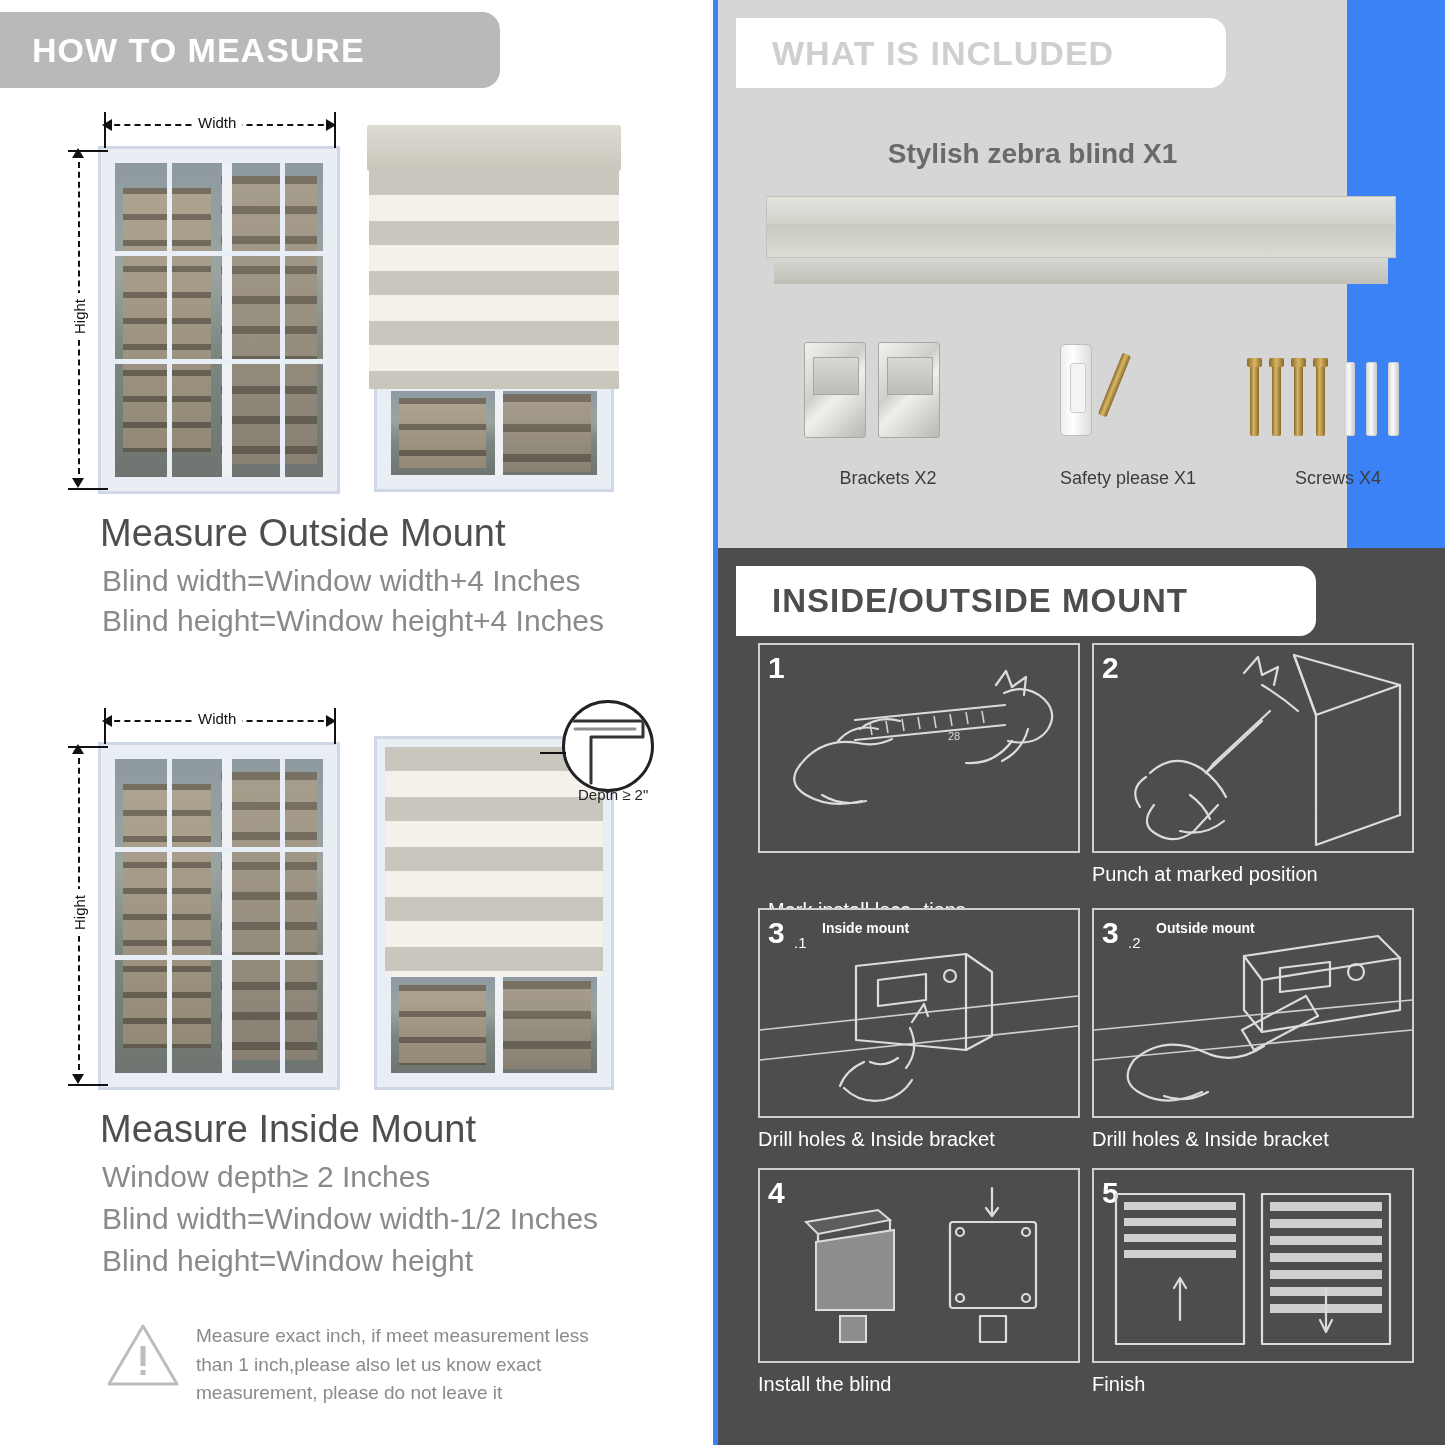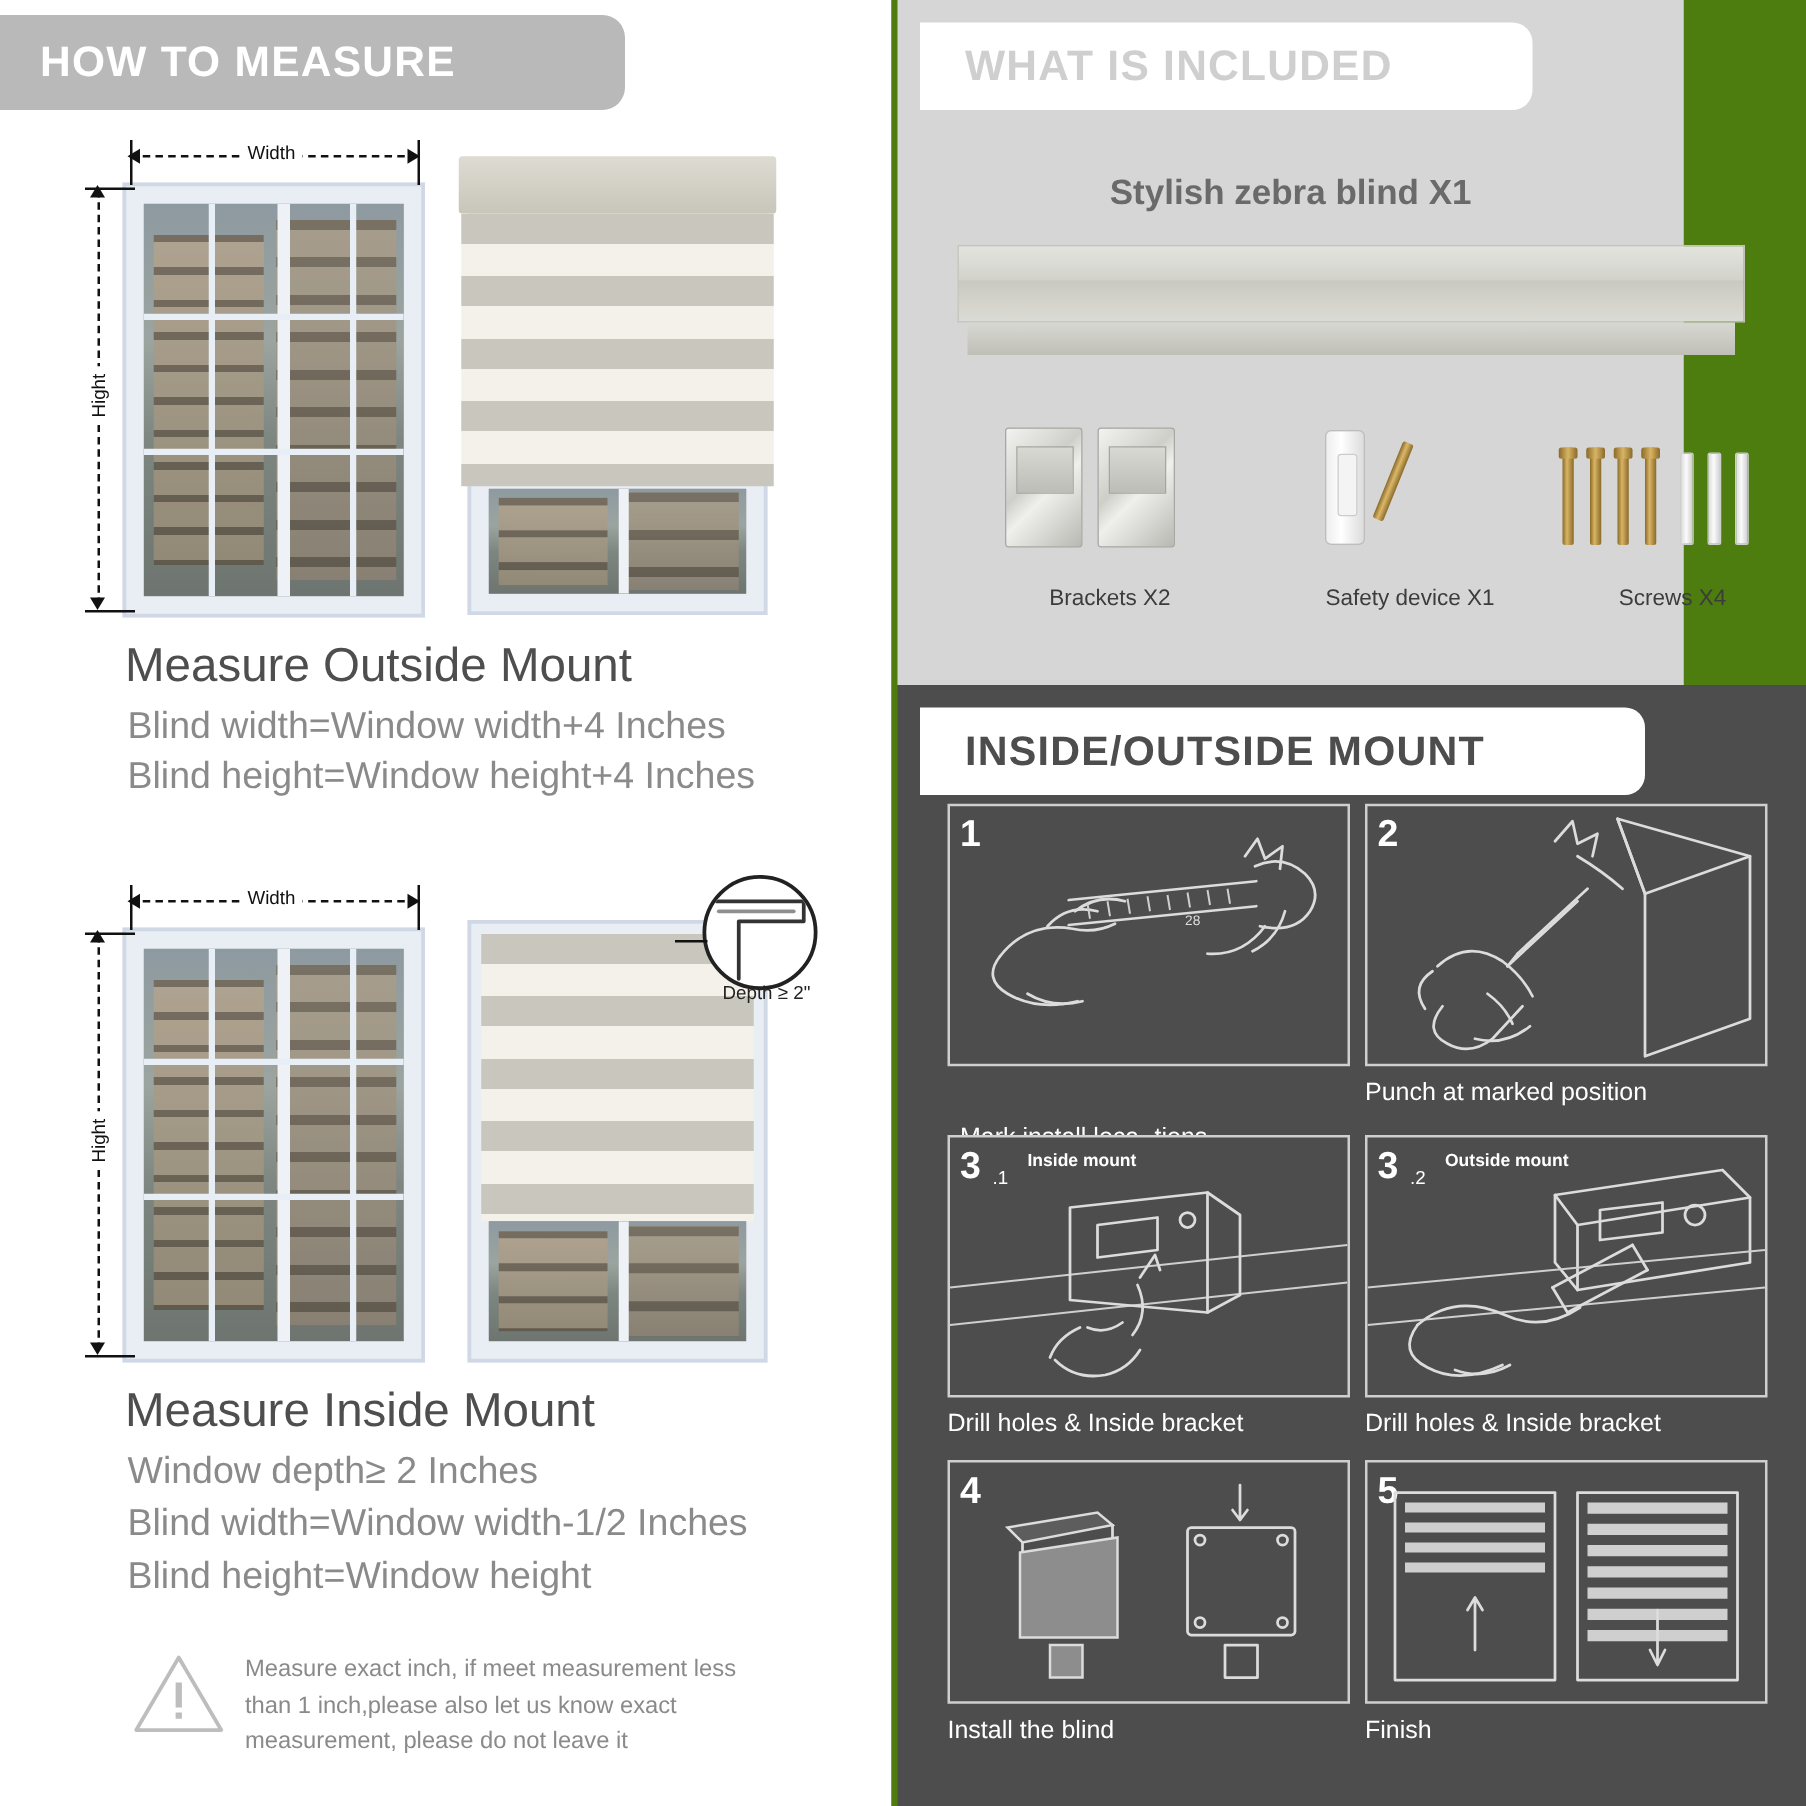--- a/index.html
+++ b/index.html
@@ -3,21 +3,21 @@
 <meta charset="utf-8">
 <style>
   * { box-sizing: border-box; }
   html, body { margin:0; padding:0; }
   body {
     width:1445px; height:1445px;
     font-family:"Liberation Sans", sans-serif;
     background:#ffffff;
     overflow:hidden;
   }
-  .page { position:relative; width:1445px; height:1445px; background:#4d7c0f; }
+  .page { position:relative; width:1445px; height:1445px; background:#3b82f6; }
 
   
   .left-panel { position:absolute; left:0; top:0; width:713px; height:1445px; background:#fff; }
 
   .hdr-tab {
     position:absolute;
     background:#b9b9b9;
     color:#ffffff;
     font-weight:bold;
     letter-spacing:1px;
@@ -299,21 +299,21 @@
     <div class="rail-bottom"></div>
 
     <div class="parts-row">
 
       <div class="bracket" style="left:46px; top:22px;"></div>
       <div class="bracket" style="left:120px; top:22px;"></div>
       <div class="part-label" style="left:20px; top:148px; width:220px;">Brackets X2</div>
 
       <div class="safety" style="left:302px; top:24px;"></div>
       <div class="sc-diag" style="left:352px; top:32px; transform:rotate(22deg);"></div>
-      <div class="part-label" style="left:250px; top:148px; width:240px;">Safety device X1</div>
+      <div class="part-label" style="left:250px; top:148px; width:240px;">Safety please X1</div>
 
       <div class="screw-gold" style="left:492px; top:38px;"></div>
       <div class="screw-gold" style="left:514px; top:38px;"></div>
       <div class="screw-gold" style="left:536px; top:38px;"></div>
       <div class="screw-gold" style="left:558px; top:38px;"></div>
       <div class="screw-clear" style="left:586px; top:42px;"></div>
       <div class="screw-clear" style="left:608px; top:42px;"></div>
       <div class="screw-clear" style="left:630px; top:42px;"></div>
       <div class="part-label" style="left:490px; top:148px; width:180px;">Screws X4</div>
     </div>

